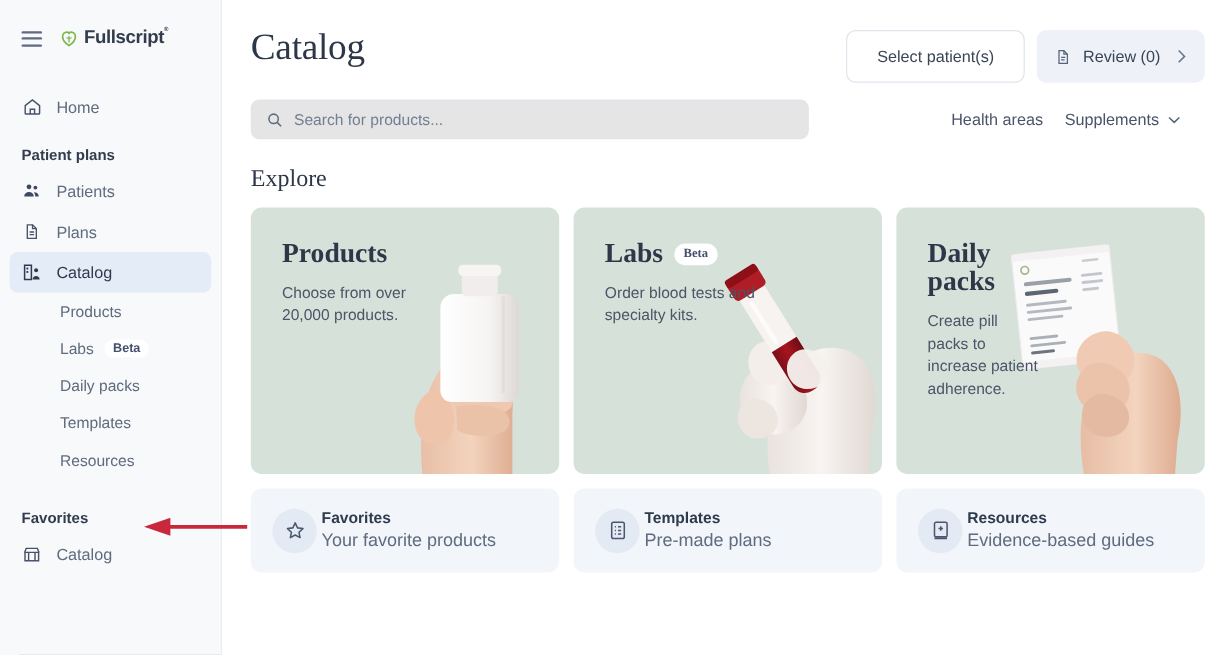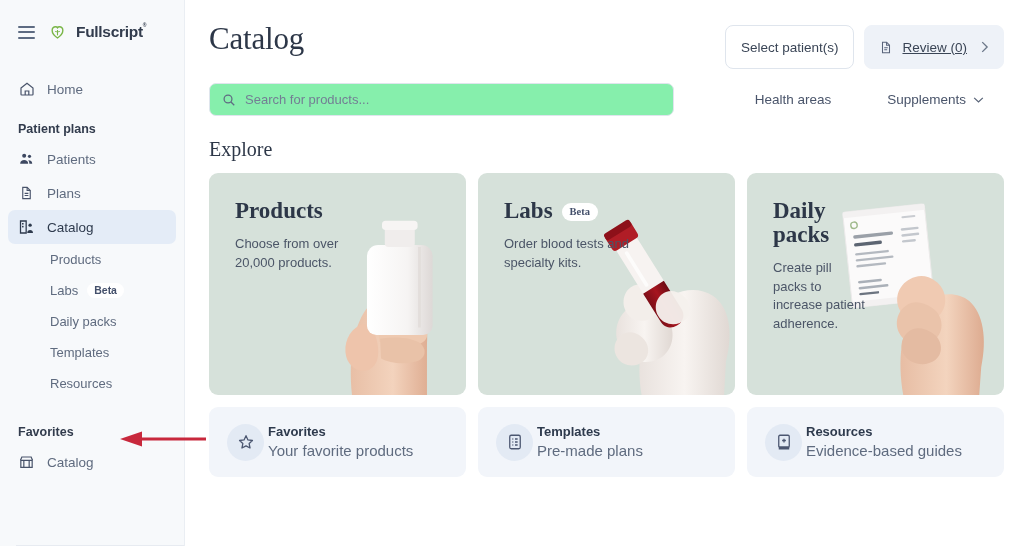--- a/index.html
+++ b/index.html
@@ -19,21 +19,21 @@
     position: relative;
     flex: 0 0 185px;
     overflow: hidden;
   }
   .brand-row {
     height: 64px; display: flex; align-items: center;
     padding-left: 18px; gap: 14px;
   }
   .hamburger { width: 17px; height: 13px; display: flex; flex-direction: column; justify-content: space-between; cursor: pointer; }
   .hamburger span { display:block; height: 2px; background: #5d6b82; border-radius: 1px; }
-  .logo-wrap { display: flex; align-items: center; gap: 10px; }
+  .logo-wrap { display: flex; align-items: center; gap: 4px; }
   .logo-text {
     font-size: 15.5px; font-weight: bold; color: #323c4d;
     letter-spacing: -0.3px; position: relative;
   }
   .logo-text::after {
     content: "®"; font-size: 5px; vertical-align: super; position: relative; top: -4px; left: 0px;
   }
 
   .nav-item {
     height: 34px; margin: 0 8px; padding-left: 10px;
@@ -68,36 +68,36 @@
 
   .page-head { display: flex; align-items: flex-start; padding: 22px 20px 0 12px; }
   .page-title {
     font-family: "Liberation Serif", serif;
     font-size: 31px; color: #2d3748; font-weight: normal;
     line-height: 1.1; letter-spacing: -0.2px;
   }
   .head-actions { margin-left: auto; display: flex; gap: 10px; align-items: center; padding-top: 3px; }
   .btn {
     height: 44px; border-radius: 8px; display: flex; align-items: center; gap: 9px;
-    padding: 0 15px; font-size: 13.5px; cursor: pointer; white-space: nowrap;
+    padding: 0 25px; font-size: 13.5px; cursor: pointer; white-space: nowrap;
   }
   .btn-outline { background: #fff; border: 1px solid #dfe5ed; color: #3a4556; }
-  .btn-soft { background: #eef2f8; border: 1px solid #eef2f8; color: #3a4556; padding: 0 14px; text-decoration: underline; }
+  .btn-soft { background: #eef2f8; border: 1px solid #eef2f8; color: #3a4556; padding: 0 14px; }
 
   .filter-row { display: flex; align-items: center; padding: 14px 20px 0 12px; }
   .search-box {
     width: 465px; height: 33px; border: 1px solid #dfe5ed; border-radius: 7px;
-    display: flex; align-items: center; gap: 9px; padding: 0 12px; background: #86efac;
+    display: flex; align-items: center; gap: 9px; padding: 0 12px; background: #e5e5e5;
   }
   .search-box input {
     border: none; outline: none; font-size: 13px; color: #66718a;
     font-family: "Liberation Sans", sans-serif; flex: 1; background: transparent;
   }
   .search-box input::placeholder { color: #737e94; }
-  .filters { margin-left: auto; display: flex; gap: 38px; padding-right: 20px; }
+  .filters { margin-left: auto; display: flex; padding-right: 20px; }
   .filter-pill { display: flex; align-items: center; gap: 7px; font-size: 13.5px; color: #49546a; cursor: pointer; }
 
   .section-title {
     font-family: "Liberation Serif", serif;
     font-size: 20px; color: #2d3748; padding: 22px 0 0 12px;
   }
 
   
   .cards-row { display: flex; gap: 12px; padding: 12px 20px 0 12px; }
   .ecard {

